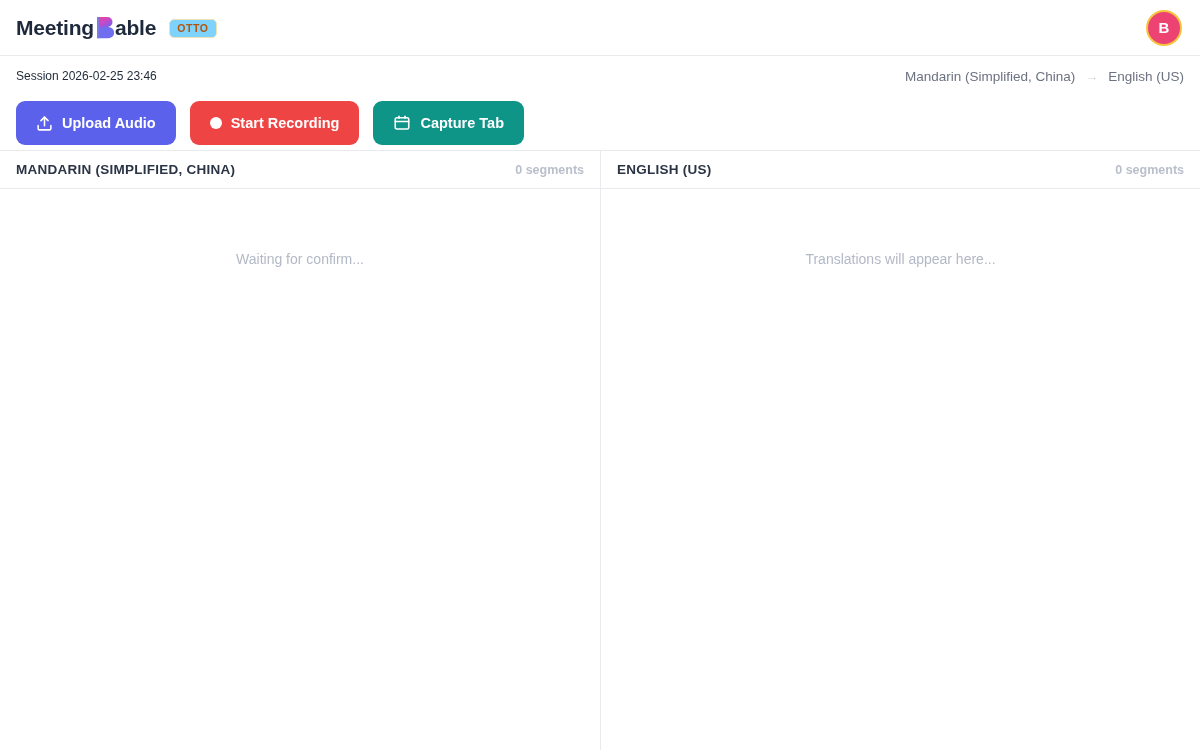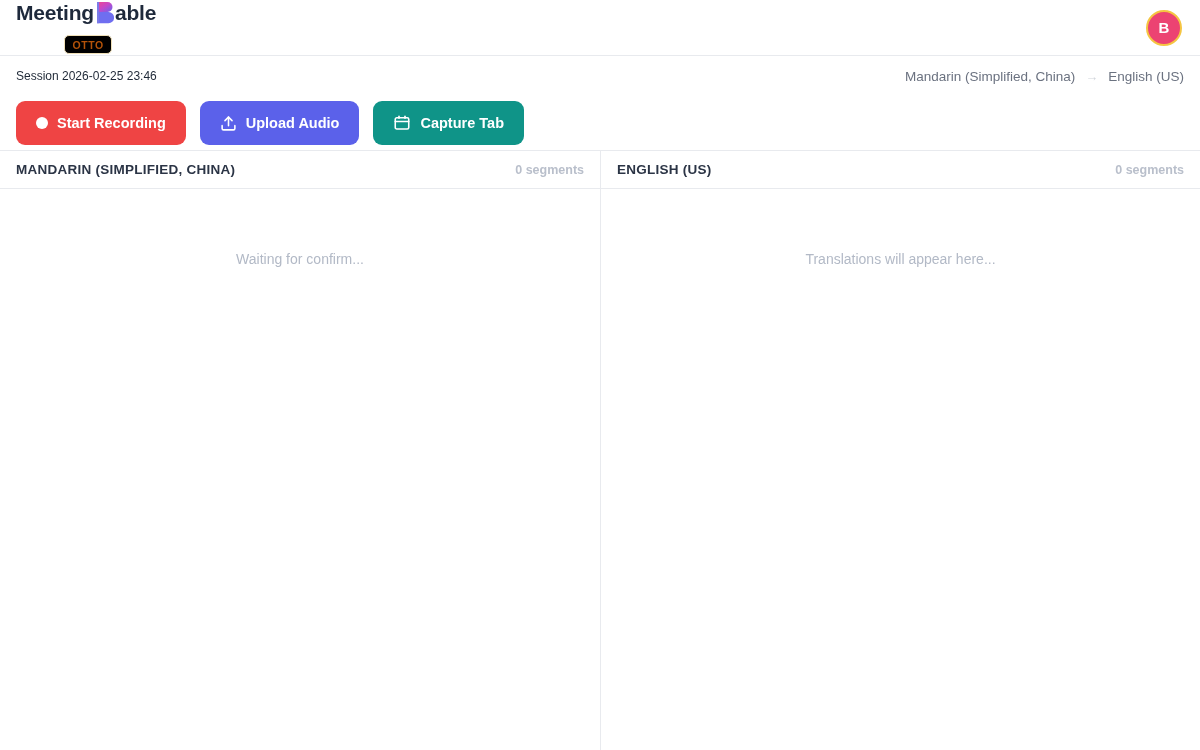--- a/index.html
+++ b/index.html
@@ -34,21 +34,20 @@
     align-items: center;
     justify-content: space-between;
     padding: 0 16px 0 16px;
     background: #ffffff;
   }
 
   .brand {
     display: flex;
     align-items: center;
     gap: 9px;
-    flex-direction: column;
   }
 
   .brand-text {
     font-size: 21px;
     font-weight: bold;
     color: #1e293b;
     letter-spacing: -0.2px;
     display: flex;
     align-items: center;
   }
@@ -66,21 +65,21 @@
 
   .brand-post { }
 
   .badge-otto {
     display: inline-flex;
     align-items: center;
     justify-content: center;
     height: 19px;
     padding: 0 7px;
     border-radius: 5px;
-    background: #000000;
+    background: #7dd3fc;
     border: 1px solid #f0e0b8;
     color: #b45309;
     font-size: 10.5px;
     font-weight: bold;
     letter-spacing: 0.6px;
     margin-left: 4px;
     margin-top: 1px;
   }
 
   .avatar {
@@ -322,34 +321,34 @@
 
     <div class="langpair">
       <span>Mandarin (Simplified, China)</span>
       <span class="lang-arrow">→</span>
       <span>English (US)</span>
     </div>
   </div>
 
   <div class="controls">
 
-    <button class="btn btn-record">
-      <span class="rec-dot"></span>
-      <span>Start Recording</span>
-    </button>
-
     <button class="btn btn-upload">
       <span>
         <svg width="17" height="17" viewBox="0 0 24 24" fill="none" stroke="#ffffff" stroke-width="2.2" stroke-linecap="round" stroke-linejoin="round">
           <path d="M21 15v4a2 2 0 0 1-2 2H5a2 2 0 0 1-2-2v-4"></path>
           <polyline points="17 8 12 3 7 8"></polyline>
           <line x1="12" y1="3" x2="12" y2="15"></line>
         </svg>
       </span>
       <span>Upload Audio</span>
+    </button>
+
+    <button class="btn btn-record">
+      <span class="rec-dot"></span>
+      <span>Start Recording</span>
     </button>
 
     <button class="btn btn-capture">
       <span>
         <svg width="18" height="18" viewBox="0 0 24 24" fill="none" stroke="#ffffff" stroke-width="2.1" stroke-linecap="round" stroke-linejoin="round">
           <rect x="3" y="5" width="18" height="15" rx="2"></rect>
           <line x1="3" y1="10" x2="21" y2="10"></line>
           <line x1="8" y1="3" x2="8" y2="5.5"></line>
           <line x1="16" y1="3" x2="16" y2="5.5"></line>
         </svg>

